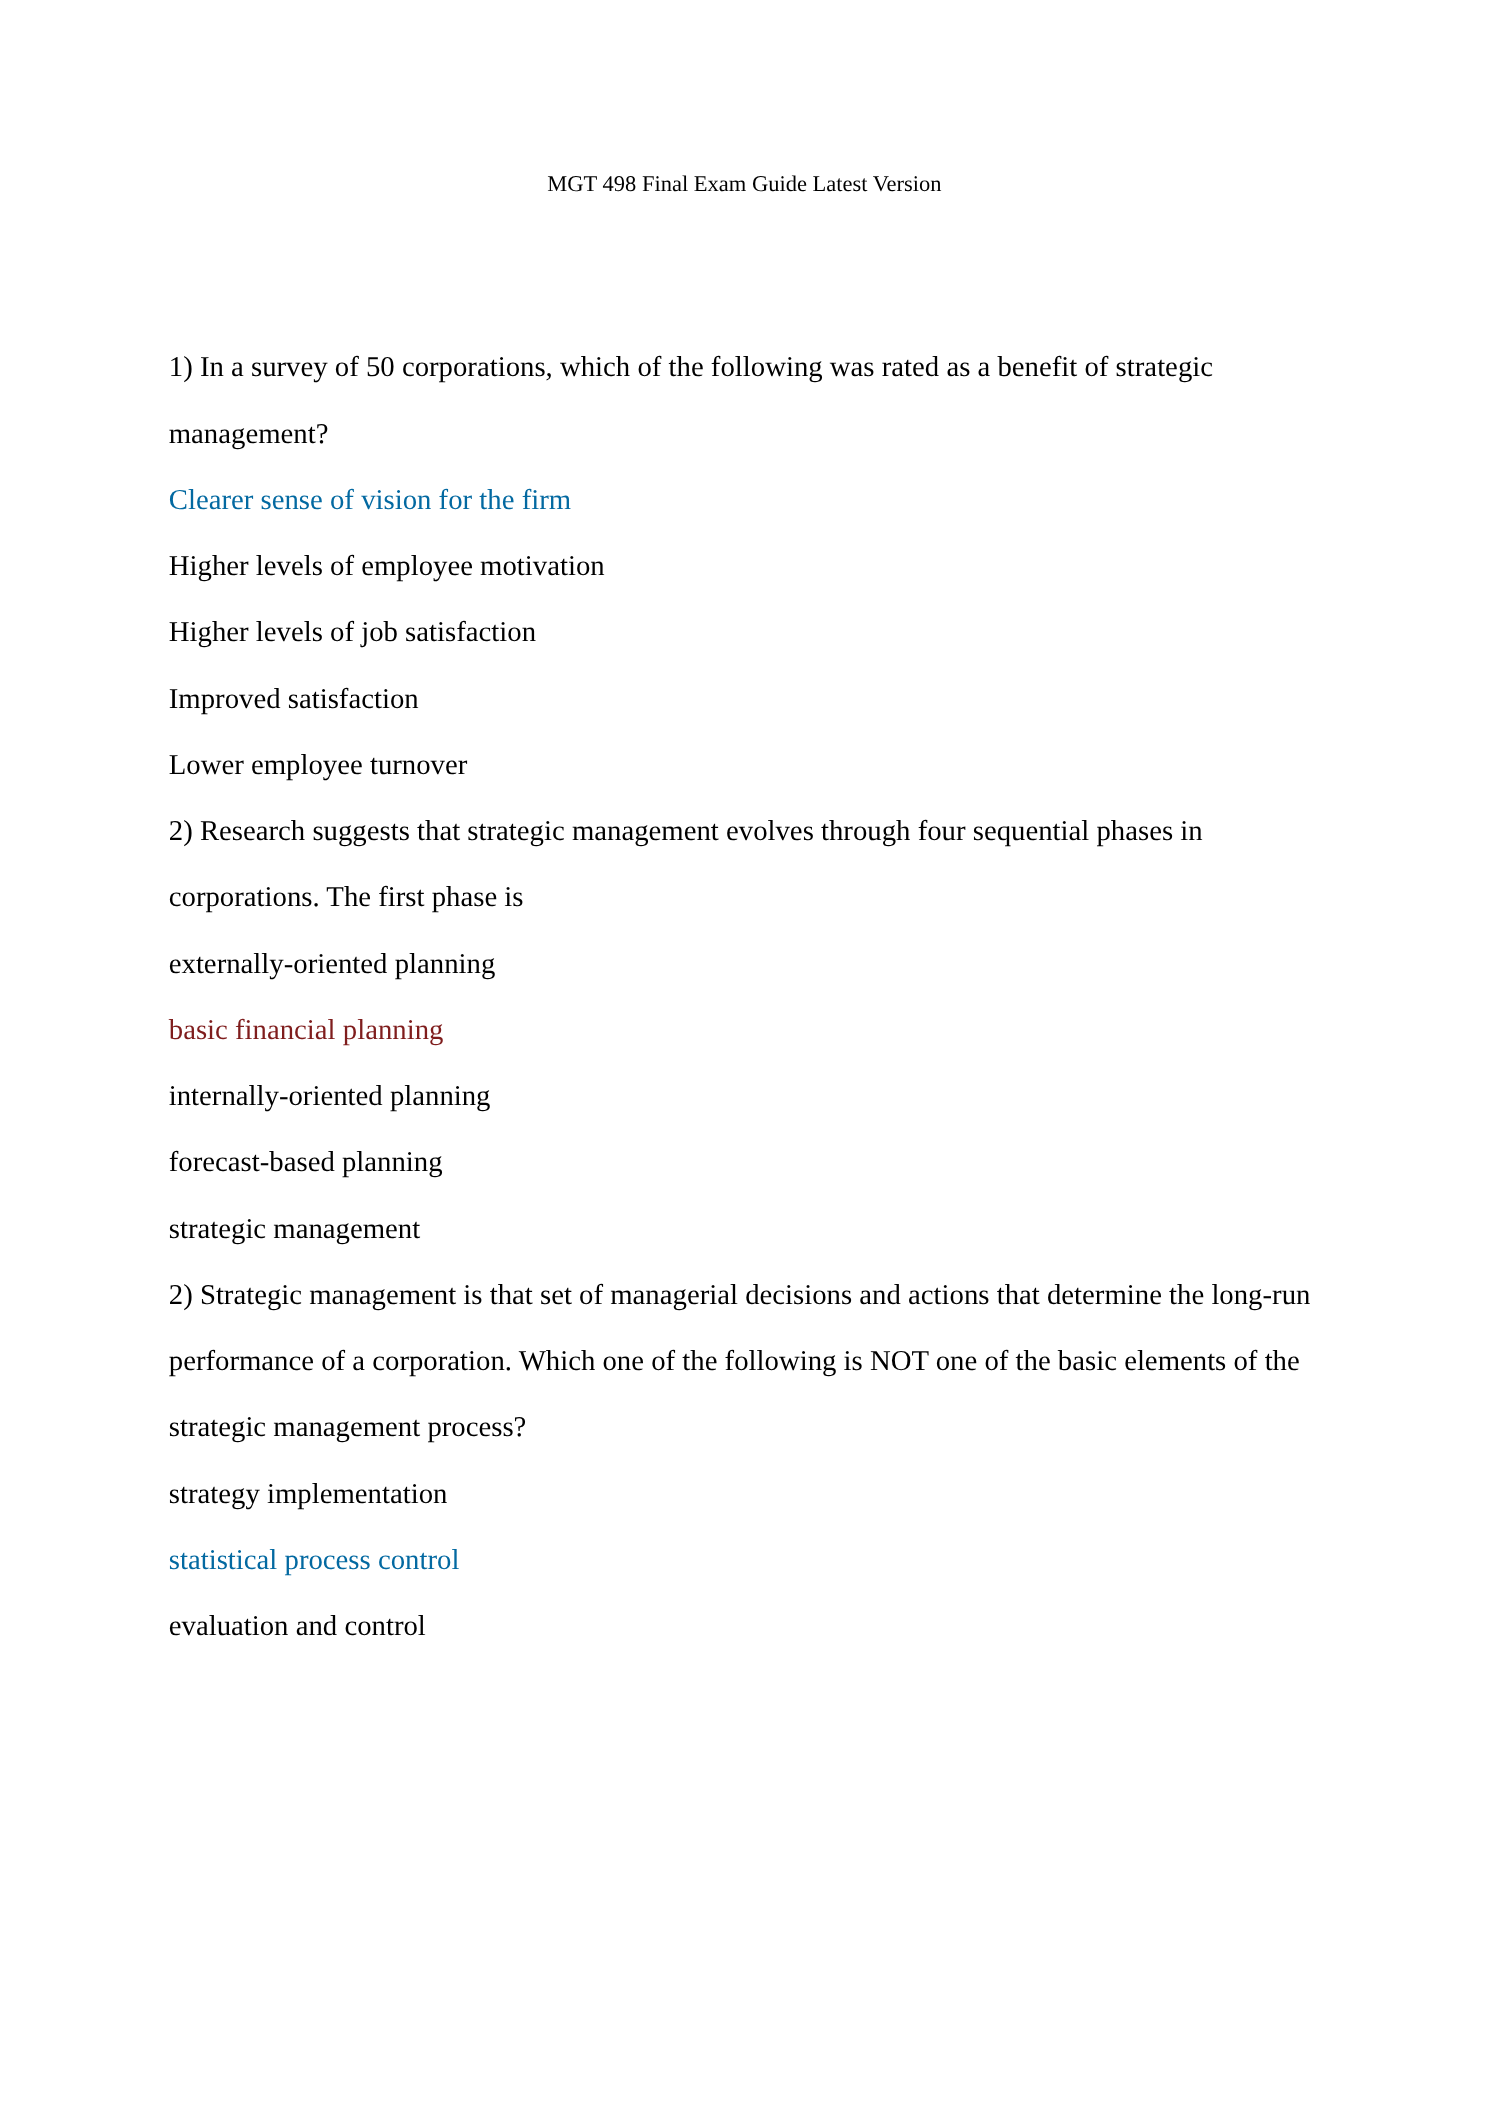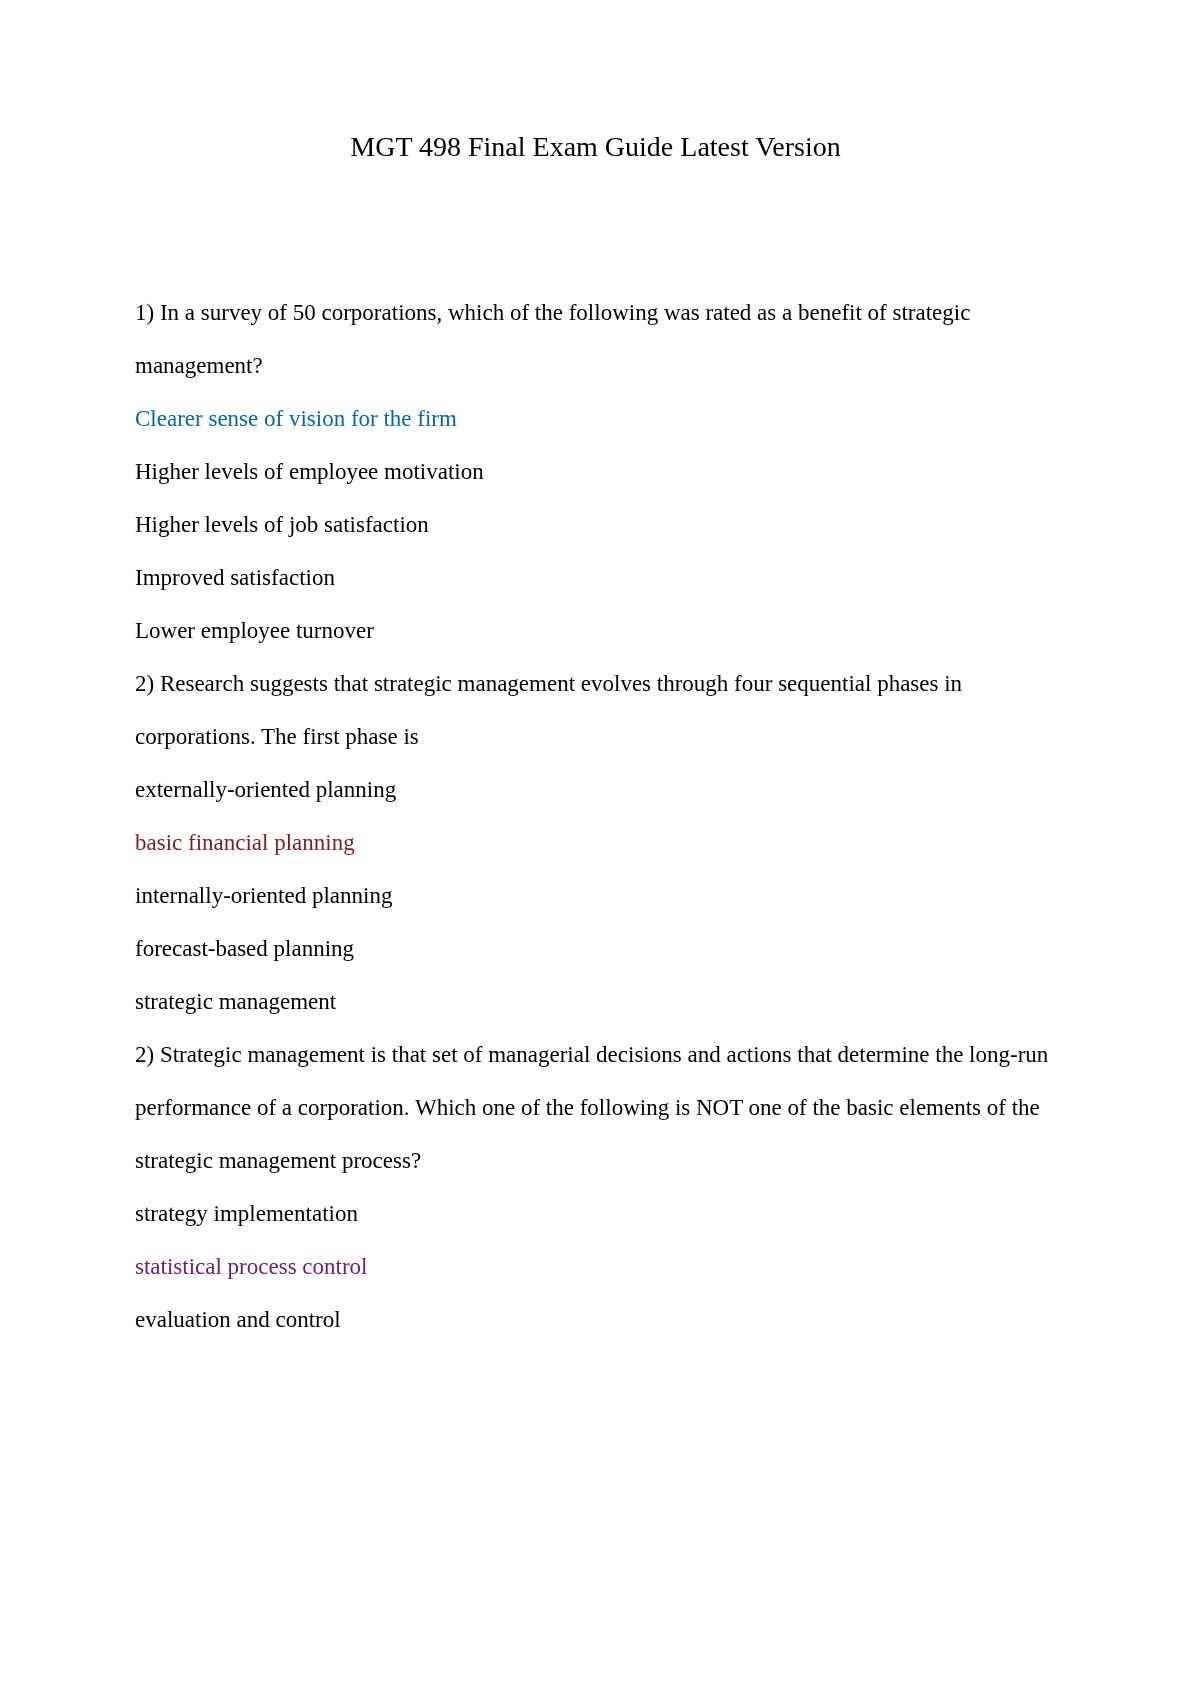--- a/index.html
+++ b/index.html
@@ -15,27 +15,27 @@
     overflow: hidden;
     font-family: "Liberation Serif", "DejaVu Serif", serif;
     color: #000000;
   }
   .doc-title {
     position: absolute;
     top: 132px;
     left: 0;
     width: 100%;
     text-align: center;
-    font-size: 28px;
+    font-size: 18px;
     line-height: 30px;
     white-space: nowrap;
   }
   .doc-body {
     position: absolute;
-    top: 286px;
+    top: 267px;
     left: 135px;
     right: 30px;
   }
   .line {
     height: 53px;
     line-height: 53px;
     font-size: 23px;
     white-space: nowrap;
   }
 </style>
@@ -61,17 +61,17 @@
     <div class="line">externally-oriented planning</div>
     <div class="line" style="color: #7f1d1d;">basic financial planning</div>
     <div class="line">internally-oriented planning</div>
     <div class="line">forecast-based planning</div>
     <div class="line">strategic management</div>
 
     <div class="line">2) Strategic management is that set of managerial decisions and actions that determine the long-run</div>
     <div class="line">performance of a corporation. Which one of the following is NOT one of the basic elements of the</div>
     <div class="line">strategic management process?</div>
     <div class="line">strategy implementation</div>
-    <div class="line" style="color: #701a75;">statistical process control</div>
+    <div class="line" style="color: #0369a1;">statistical process control</div>
     <div class="line">evaluation and control</div>
 
   </div>
 </div>
 
 </body></html>

